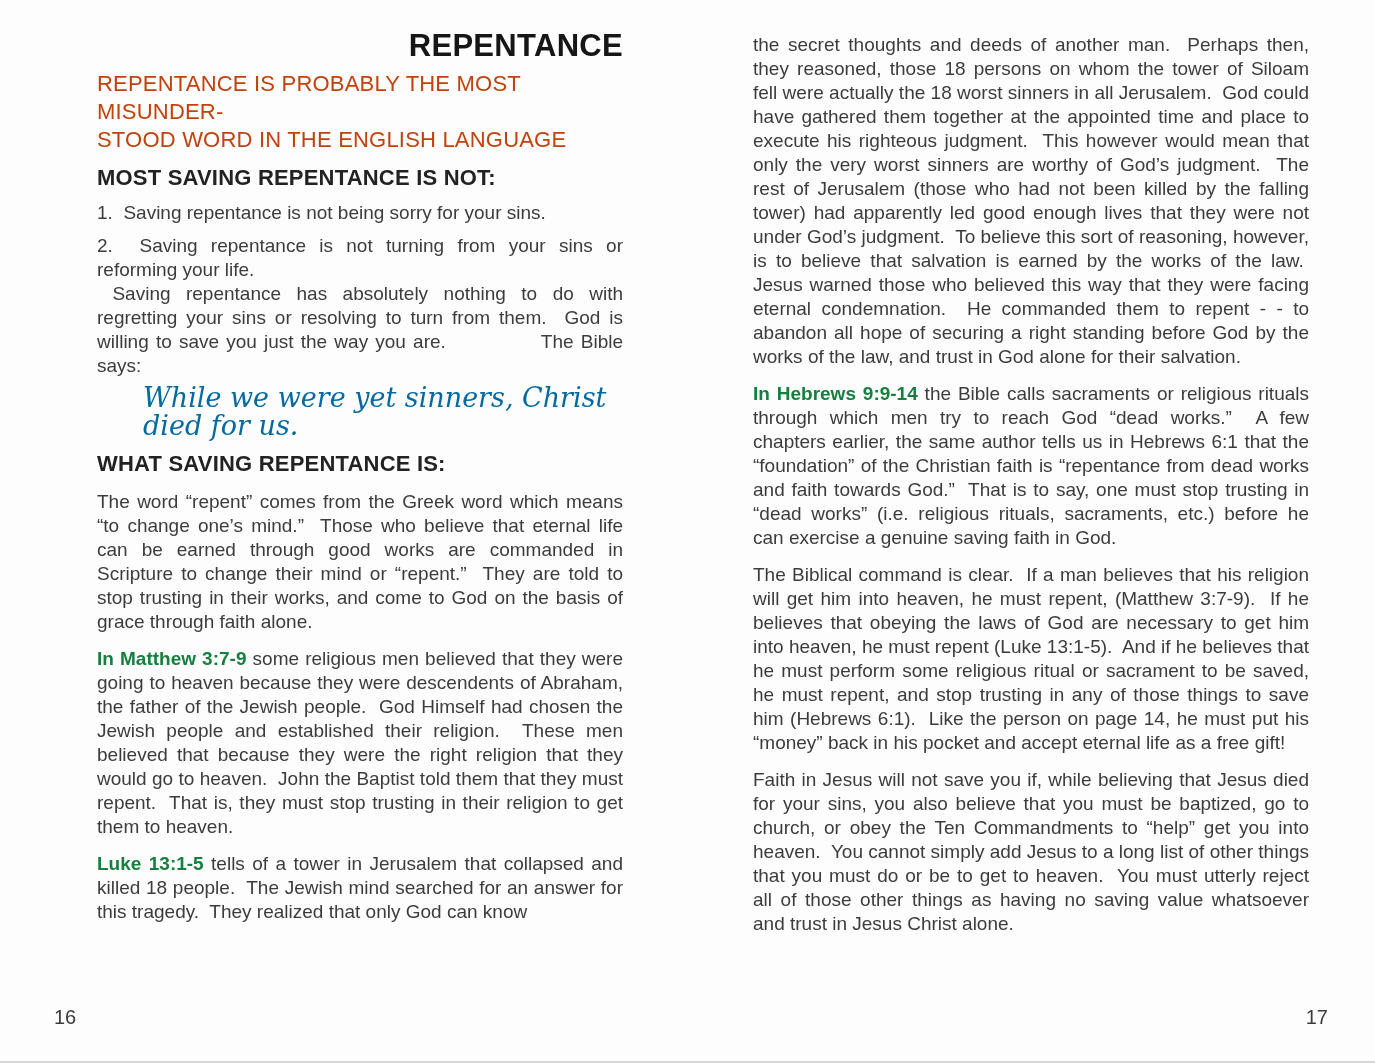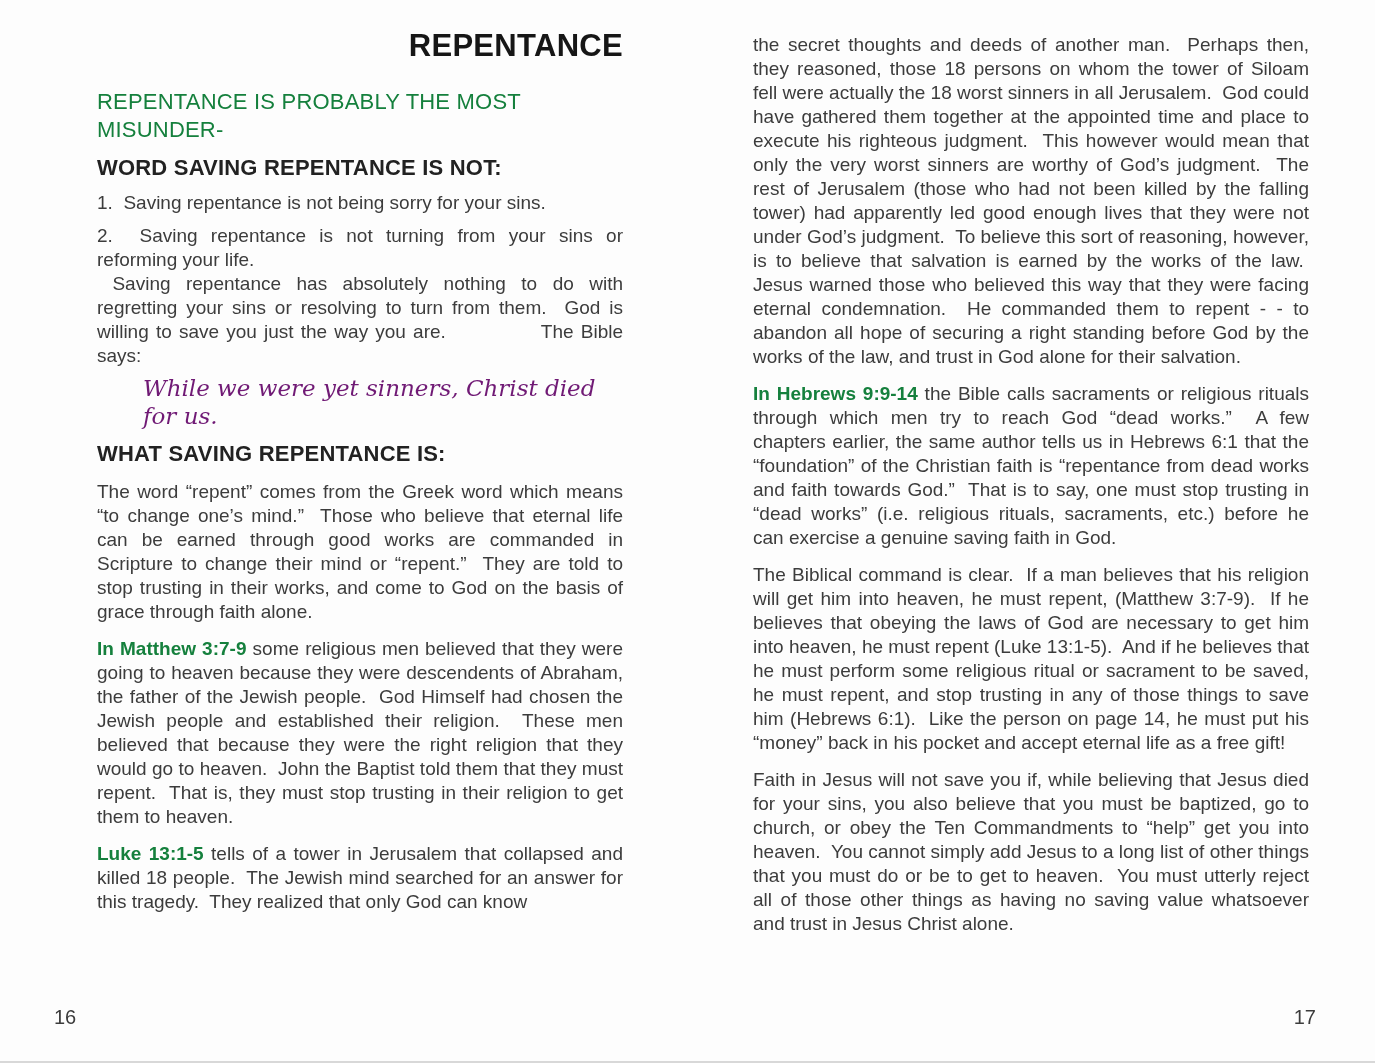--- a/index.html
+++ b/index.html
@@ -25,22 +25,22 @@
     font-weight: bold;
     color: #161616;
     margin: 28px 0 0 0;
     letter-spacing: 0.3px;
     font-family: "Liberation Sans", sans-serif;
     text-align: right;
   }
   p.subtitle {
     font-size: 22px;
     line-height: 28px;
-    color: #15803d;
-    margin: 24px 0 0 0;
+    color: #c2410c;
+    margin: 6px 0 0 0;
     letter-spacing: 0.2px;
   }
   h2.section-heading {
     font-size: 22px;
     font-weight: bold;
     color: #222222;
     margin: 11px 0 0 0;
     letter-spacing: 0.2px;
   }
   p.body {
@@ -53,59 +53,59 @@
   p.body.list-item { margin-top: 9px; }
   p.body.first-item { margin-top: 10px; }
   p.body.tight { margin-top: 0; }
   .lead {
     font-weight: bold;
     color: #15803d;
   }
   p.quote {
     font-family: "DejaVu Serif", serif;
     font-style: italic;
-    font-size: 23px;
+    font-size: 27px;
     line-height: 28px;
-    color: #701a75;
+    color: #0369a1;
     margin: 6px 0 0 46px;
   }
   p.quote-ref {
     font-family: "DejaVu Serif", serif;
     font-style: italic;
     font-size: 22px;
     color: #2e2e2e;
     text-align: right;
     margin: 3px 88px 0 0;
   }
   .page-number {
     position: absolute;
     top: 1006px;
     font-size: 20px;
     color: #3c3c3c;
   }
   .page-number.pn-left  { left: 54px; }
-  .page-number.pn-right { right: 59px; }
+  .page-number.pn-right { right: 47px; }
   .scan-edge {
     position: absolute;
     left: 0;
     bottom: 0;
     width: 100%;
     height: 2px;
     background: #d8d8d8;
   }
 </style>
 </head>
 <body>
 
 <div class="page page-left">
   <h1 class="book-title">REPENTANCE</h1>
 
-  <p class="subtitle"><span>REPENTANCE IS PROBABLY THE MOST MISUNDER-</span><br></p>
+  <p class="subtitle"><span>REPENTANCE IS PROBABLY THE MOST MISUNDER-</span><br><span>STOOD WORD IN THE ENGLISH LANGUAGE</span></p>
 
-  <h2 class="section-heading">WORD SAVING REPENTANCE IS NOT:</h2>
+  <h2 class="section-heading">MOST SAVING REPENTANCE IS NOT:</h2>
 
   <p class="body first-item">1.&nbsp; Saving repentance is not being sorry for your sins.</p>
   <p class="body list-item">2.&nbsp; Saving repentance is not turning from your sins or reforming your life.</p>
   <p class="body tight">&nbsp;Saving repentance has absolutely nothing to do with regretting your sins or resolving to turn from them.&nbsp; God is willing to save you just the way you are.     The Bible says:</p>
 
   <p class="quote">While we were yet sinners, Christ died for us.</p>
 
   <h2 class="section-heading">WHAT SAVING REPENTANCE IS:</h2>
 
   <p class="body">The word “repent” comes from the Greek word which means “to change one’s mind.”&nbsp; Those who believe that eternal life can be earned through good works are commanded in Scripture to change their mind or “repent.”&nbsp; They are told to stop trusting in their works, and come to God on the basis of grace through faith alone.</p>

